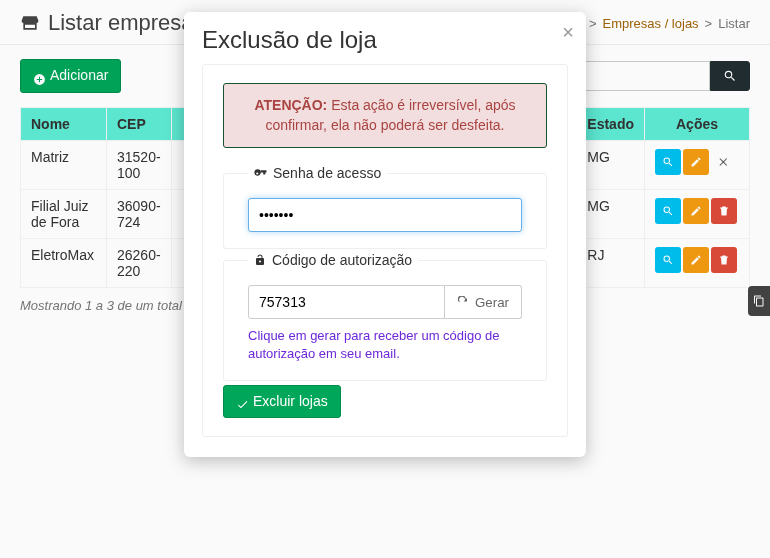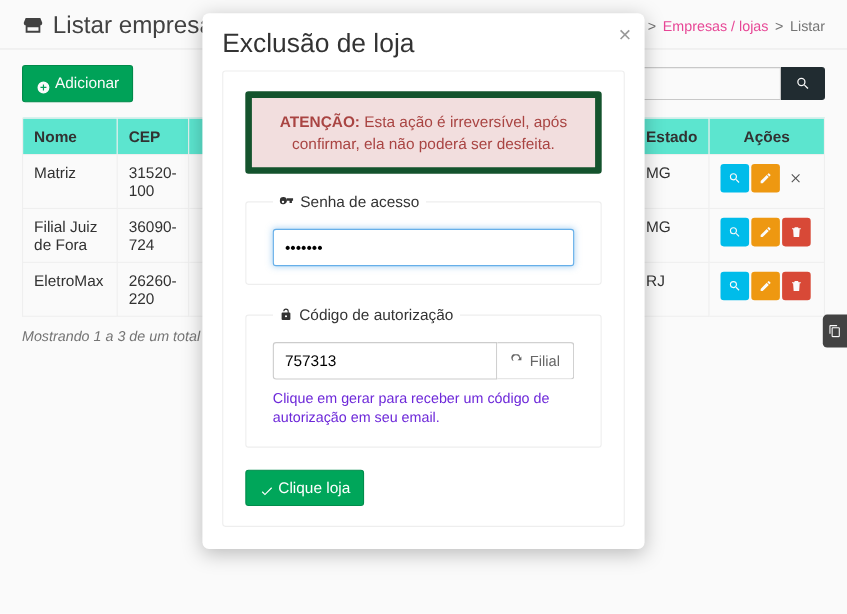--- a/index.html
+++ b/index.html
@@ -30,21 +30,21 @@
       gap: 8px;
     }
     .page-title .ico { font-size: 20px; }
     .breadcrumbs {
       font-size: 13px;
       color: #777;
       display: flex;
       gap: 6px;
       align-items: center;
     }
-    .breadcrumbs a { color: #ec4899; text-decoration: none; }
+    .breadcrumbs a { color: #a16207; text-decoration: none; }
     .content { padding: 14px 20px; position: relative; }
     .toolbar-row {
       display: flex;
       justify-content: space-between;
       align-items: center;
       margin-bottom: 14px;
     }
     .btn {
       display: inline-flex;
       align-items: center;
@@ -135,34 +135,34 @@
     }
     .modal-body { padding: 0 18px 20px 18px; }
     .panel {
       border: 1px solid #eee;
       border-radius: 3px;
       padding: 18px 20px;
       position: relative;
     }
     .alert-danger {
       background: #f2dede;
-      border: 6px solid #14532d;
+      border: 1px solid #14532d;
       color: #a94442;
       padding: 12px 14px;
       border-radius: 3px;
       text-align: center;
       margin-bottom: 18px;
       line-height: 1.4;
     }
     .alert-danger strong { font-weight: 700; }
     fieldset {
       border: 1px solid #eee;
       border-radius: 3px;
       padding: 18px 24px 16px 24px;
-      margin-bottom: 20px;
+      margin-bottom: 4px;
     }
     fieldset legend {
       padding: 0 6px;
       font-size: 14px;
       color: #333;
       display: flex;
       align-items: center;
       gap: 6px;
       line-height: 1;
     }
@@ -371,31 +371,31 @@
           <span>Código de autorização</span>
         </legend>
         <div class="row-group">
           <input type="text" class="input-text" value="757313" style="">
           <button class="gen-btn">
             <span>
               <svg width="12" height="12" viewBox="0 0 24 24" fill="#666">
                   <path d="M17.65 6.35A8 8 0 104 12h2a6 6 0 1110.24-4.24L13 11h7V4l-2.35 2.35z"></path>
                 </svg>
             </span>
-            <span>Filial</span>
+            <span>Gerar</span>
           </button>
         </div>
         <div class="help-text">Clique em gerar para receber um código de autorização em seu email.</div>
       </fieldset>
 
       <div class="modal-submit">
         <button class="btn btn-success">
           <span>
             <svg width="13" height="13" viewBox="0 0 24 24" fill="#fff">
                 <path d="M9 16.17l-3.88-3.88L3.7 13.7 9 19l12-12-1.41-1.41z"></path>
               </svg>
           </span>
-          <span>Clique loja</span>
+          <span>Excluir lojas</span>
         </button>
       </div>
     </div>
   </div>
 </div>
 
 </body></html>

